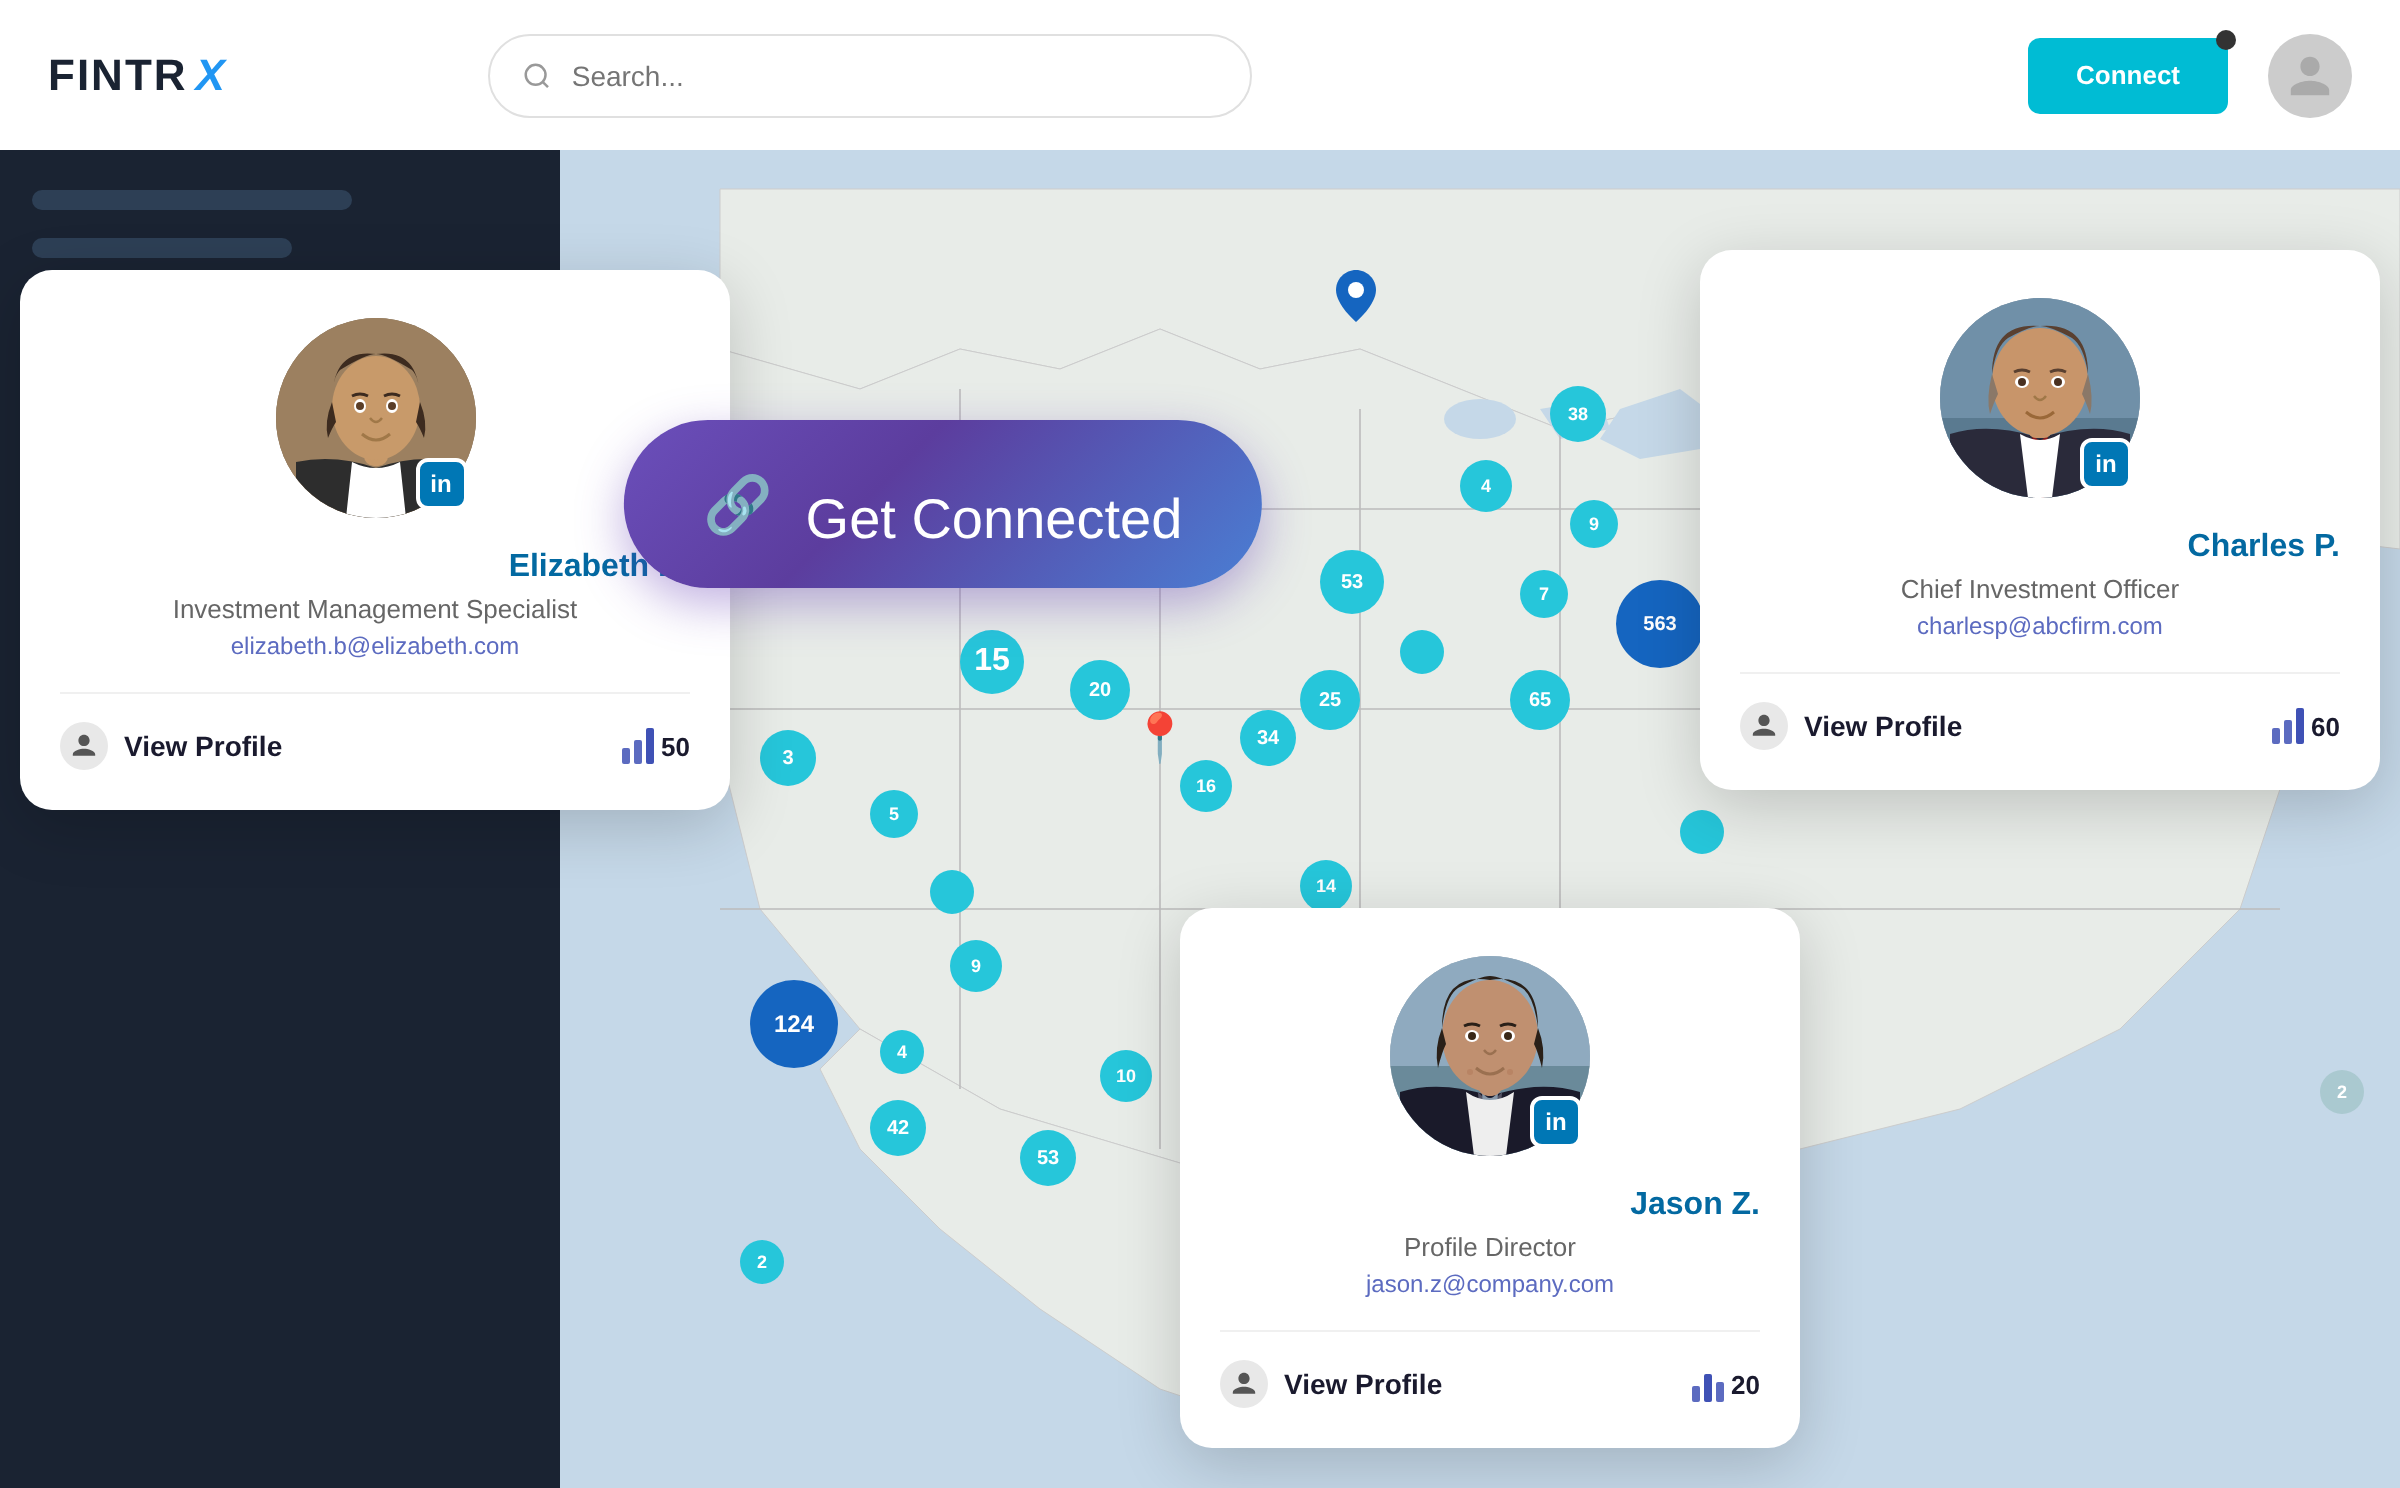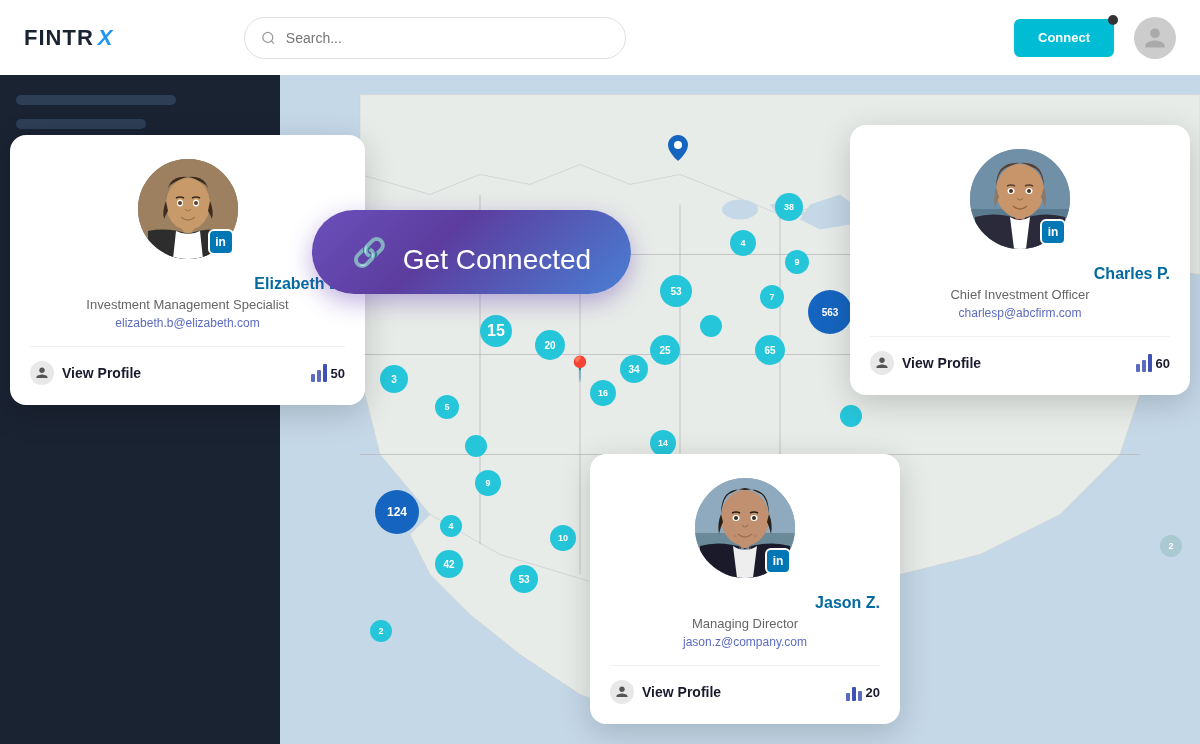--- a/index.html
+++ b/index.html
@@ -655,21 +655,21 @@
 
           <path d="M43 56 Q50 62 57 56" stroke="#9a7050" stroke-width="1.5" fill="none"></path>
 
           <circle cx="40" cy="58" r="1.5" fill="#b07858" opacity="0.5"></circle>
           <circle cx="60" cy="58" r="1.5" fill="#b07858" opacity="0.5"></circle>
         </svg>
       </div>
       <div class="linkedin-badge">in</div>
     </div>
     <div class="card-name">Jason Z.</div>
-    <div class="card-title">Managing Director</div>
+    <div class="card-title">Profile Director</div>
     <div class="card-email">jason.z@company.com</div>
     <div class="card-footer">
       <button class="view-profile-btn">
         <div class="profile-icon">
           <svg width="14" height="14" fill="#555" viewBox="0 0 24 24">
             <path d="M12 12c2.7 0 4.8-2.1 4.8-4.8S14.7 2.4 12 2.4 7.2 4.5 7.2 7.2 9.3 12 12 12zm0 2.4c-3.2 0-9.6 1.6-9.6 4.8v1.2h19.2v-1.2c0-3.2-6.4-4.8-9.6-4.8z"></path>
           </svg>
         </div>
         <span>View Profile</span>
       </button>

